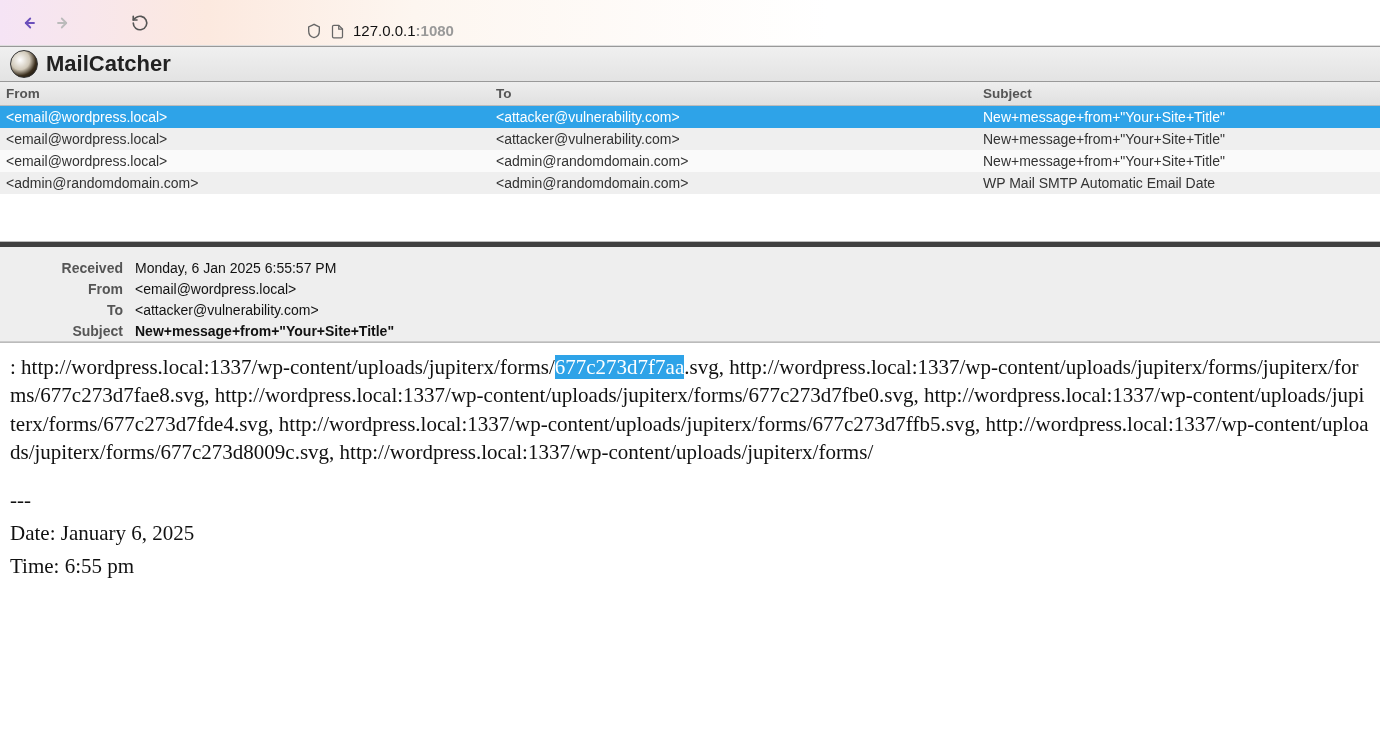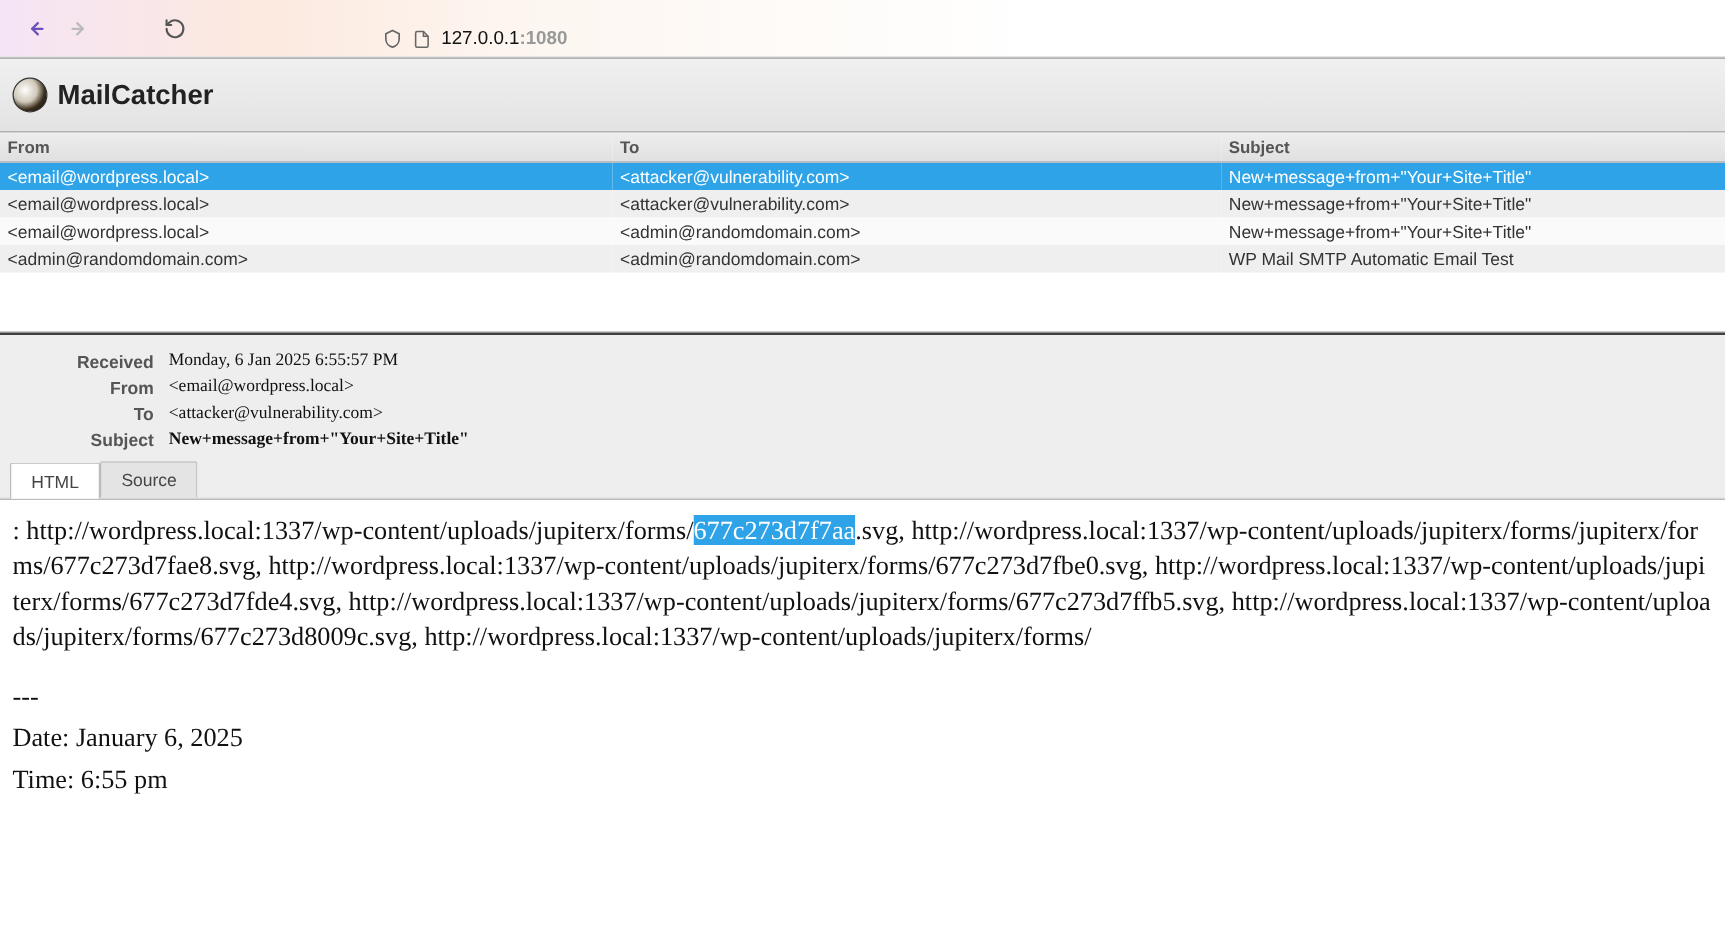--- a/index.html
+++ b/index.html
@@ -30,21 +30,21 @@
     padding: 0 8px;
     font-size: 15px;
     color: #555;
   }
   .url-bar .icon { margin-right: 8px; color: #666; display:inline-flex; }
   .url-bar .host { color: #111; }
   .url-bar .port { color: #999; font-weight: bold; }
 
   
   .app-header {
-    height: 60px;
+    height: 36px;
     background: linear-gradient(#f0f0f0, #e3e3e3);
     border-top: 1px solid #999;
     border-bottom: 1px solid #999;
     display: flex;
     align-items: center;
     padding: 0 10px;
   }
   .app-header .logo {
     width: 28px; height: 28px;
     background: radial-gradient(circle at 35% 35%, #fefefe 0%, #d0c8b8 40%, #3b2f1e 65%, #000 100%);
@@ -72,27 +72,27 @@
   .msg-table tbody tr.selected td { color: #fff; }
   .col-from { width: 490px; }
   .col-to { width: 487px; }
   .col-subject { }
 
   .table-wrap { height: 160px; border-bottom: 1px solid #bbb; overflow: hidden; }
 
   
   .detail-meta {
     background: #eeeeee;
-    border-top: 2px solid #404040;
+    border-top: 5px solid #404040;
     border-bottom: 1px solid #ccc;
     padding-top: 10px;
   }
   .meta-row { display: flex; font-size: 14px; padding: 2.5px 0; }
   .meta-label { width: 135px; text-align: right; color: #555; font-weight: 600; padding-right: 12px; }
-  .meta-value { color: #111; font-family: Liberation Serif, serif; }
+  .meta-value { color: #111; }
   .meta-value.bold { font-weight: 700; }
 
   .tabs {
     display: flex;
     align-items: flex-end;
     background: #eeeeee;
     padding: 8px 8px 0 8px;
     height: 36px;
   }
   .tab {
@@ -197,21 +197,21 @@
           <td>New+message+from+"Your+Site+Title"</td>
         </tr>
         <tr class="even">
           <td>&lt;email@wordpress.local&gt;</td>
           <td>&lt;admin@randomdomain.com&gt;</td>
           <td>New+message+from+"Your+Site+Title"</td>
         </tr>
         <tr class="odd">
           <td>&lt;admin@randomdomain.com&gt;</td>
           <td>&lt;admin@randomdomain.com&gt;</td>
-          <td>WP Mail SMTP Automatic Email Test</td>
+          <td>WP Mail SMTP Automatic Email Date</td>
         </tr>
       </tbody>
 </table>
 </div>
 
 <div class="detail-meta">
   <div class="meta-row">
     <div class="meta-label">Received</div>
     <div class="meta-value">Monday, 6 Jan 2025 6:55:57 PM</div>
   </div>
@@ -219,24 +219,20 @@
     <div class="meta-label">From</div>
     <div class="meta-value">&lt;email@wordpress.local&gt;</div>
   </div>
   <div class="meta-row">
     <div class="meta-label">To</div>
     <div class="meta-value">&lt;attacker@vulnerability.com&gt;</div>
   </div>
   <div class="meta-row">
     <div class="meta-label">Subject</div>
     <div class="meta-value bold">New+message+from+"Your+Site+Title"</div>
-  </div>
-  <div class="tabs">
-    <div class="tab active">HTML</div>
-    <div class="tab">Source</div>
   </div>
 </div>
 
 <div class="body-frame">
   <div class="body-block">
     <p class="urls"><span>: http://wordpress.local:1337/wp-content/uploads/jupiterx/forms/</span><span class="highlight">677c273d7f7aa</span><span>.svg, http://wordpress.local:1337/wp-content/uploads/jupiterx/forms/jupiterx/forms/677c273d7fae8.svg, http://wordpress.local:1337/wp-content/uploads/jupiterx/forms/677c273d7fbe0.svg, http://wordpress.local:1337/wp-content/uploads/jupiterx/forms/677c273d7fde4.svg, http://wordpress.local:1337/wp-content/uploads/jupiterx/forms/677c273d7ffb5.svg, http://wordpress.local:1337/wp-content/uploads/jupiterx/forms/677c273d8009c.svg, http://wordpress.local:1337/wp-content/uploads/jupiterx/forms/</span></p>
     <p class="sep">---</p>
     <p class="metaline">Date: January 6, 2025</p>
     <p class="metaline">Time: 6:55 pm</p>
   </div>

